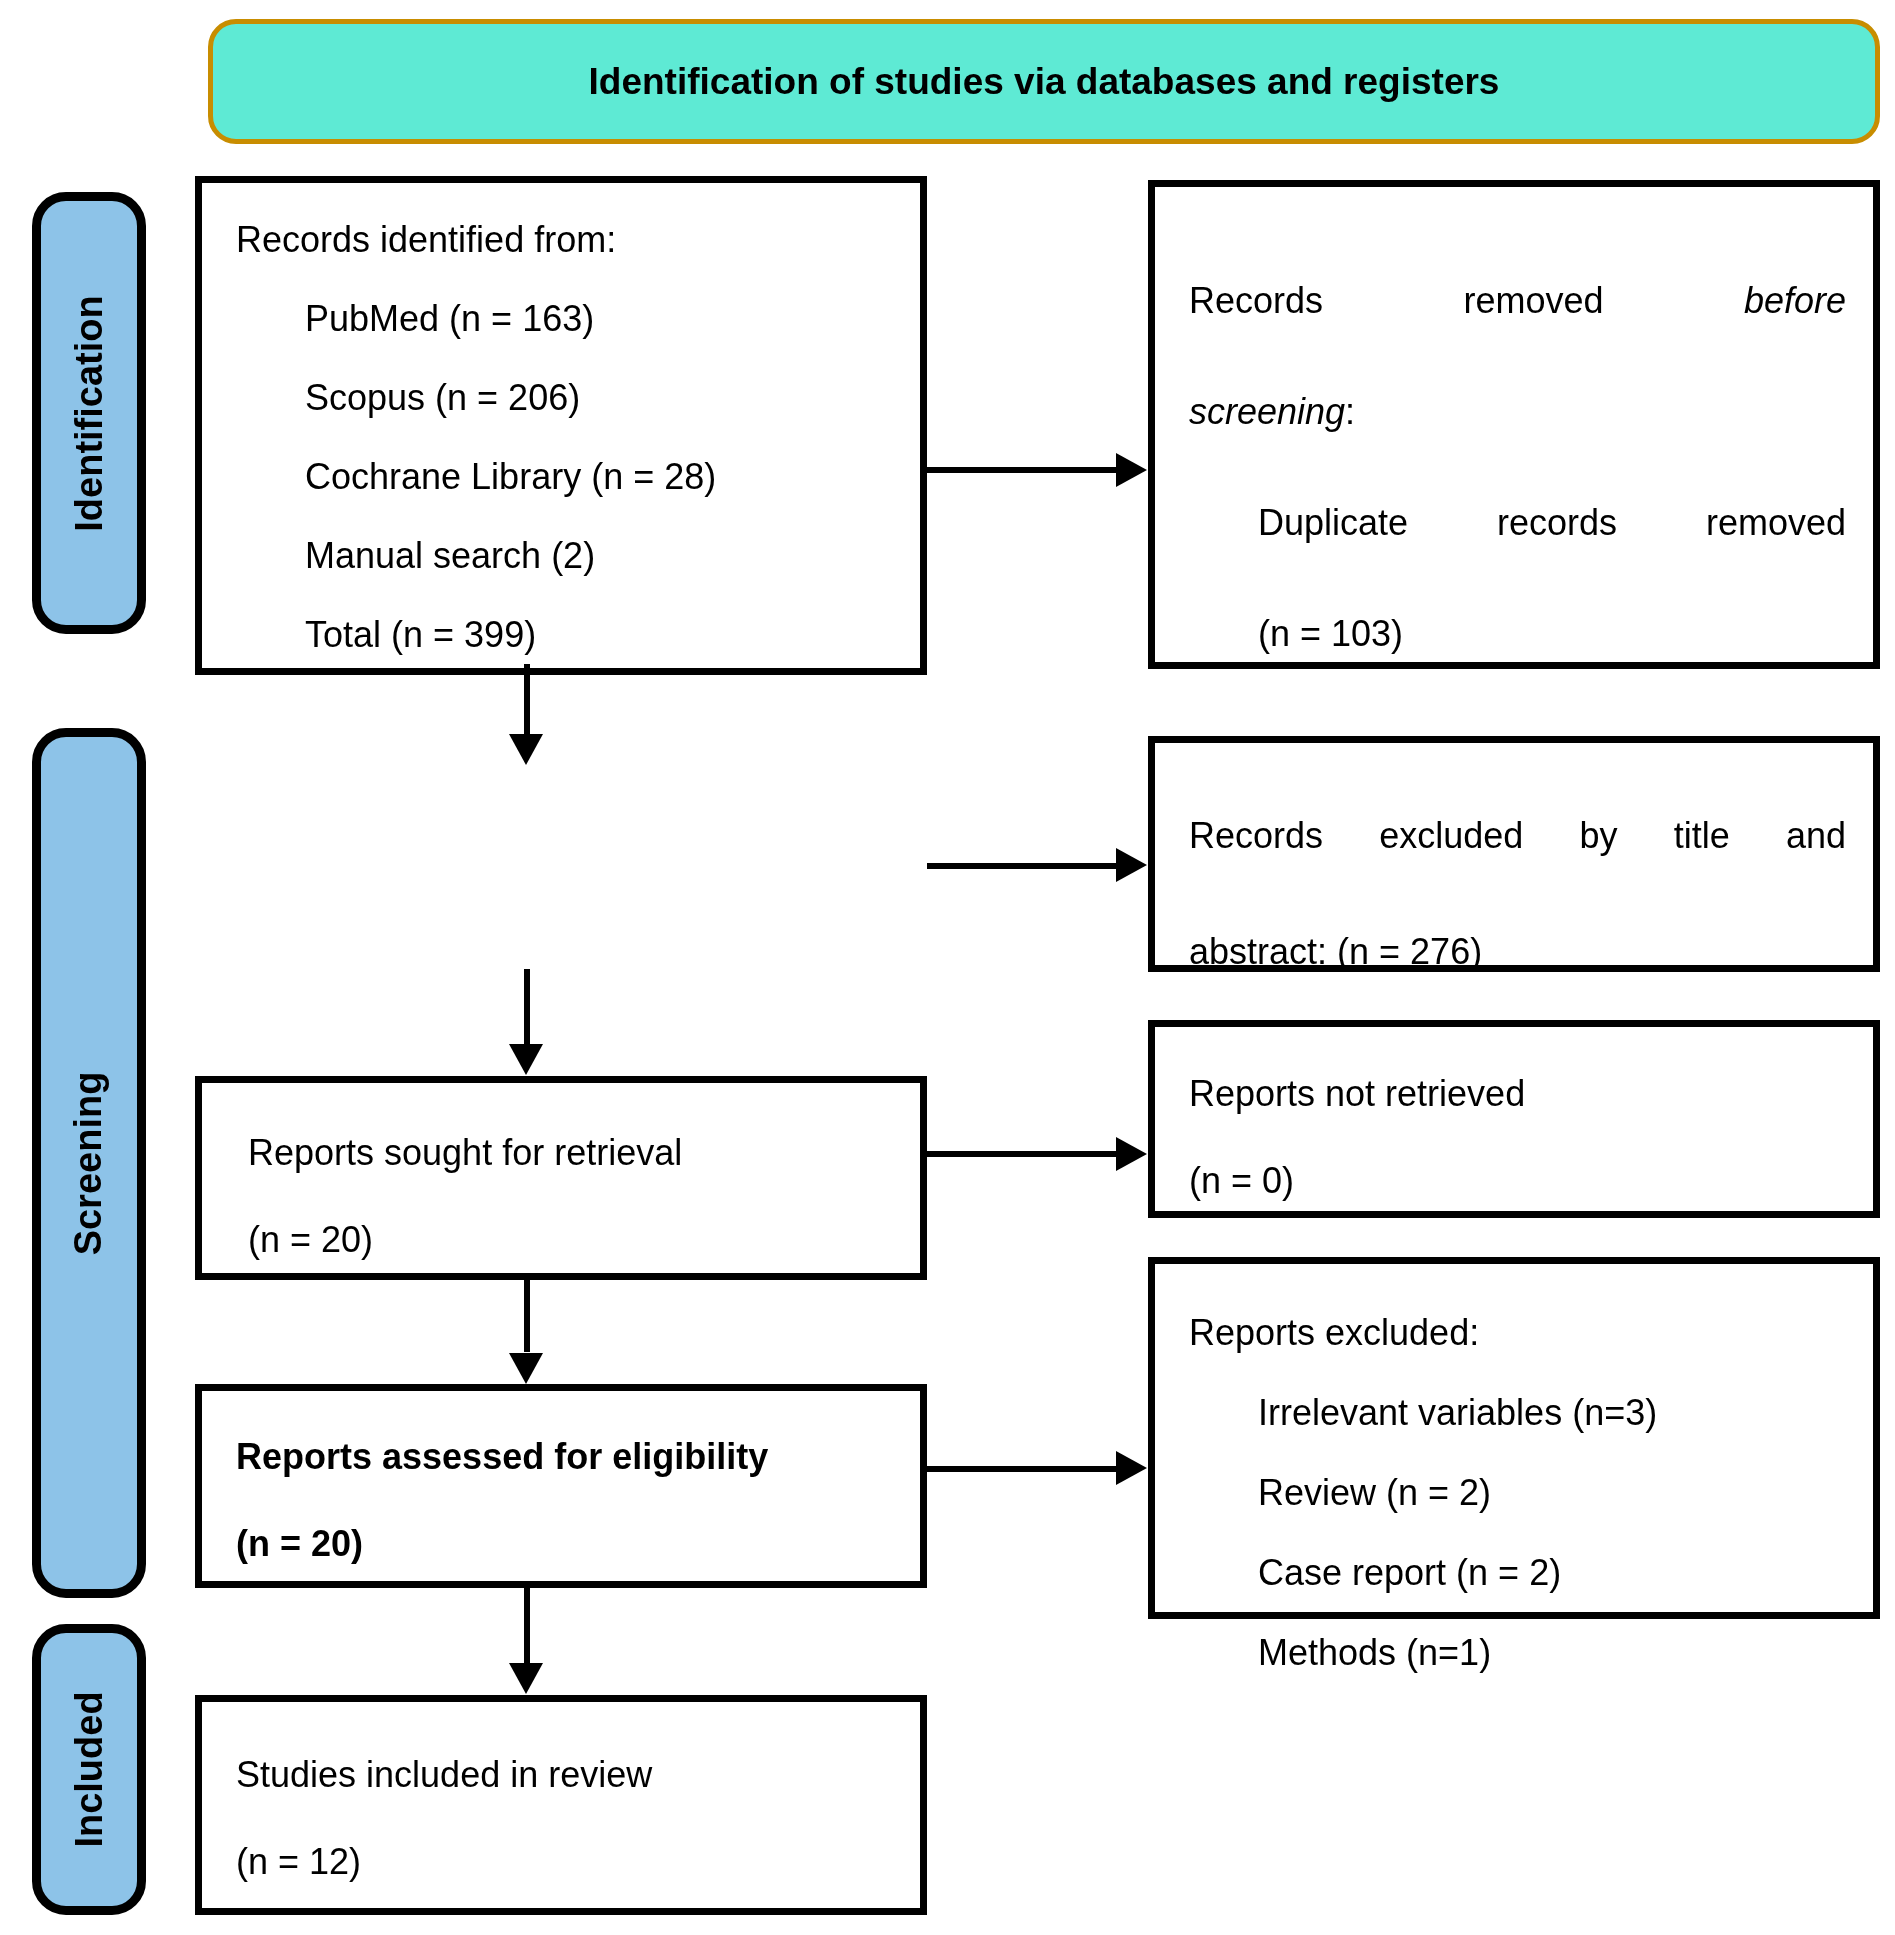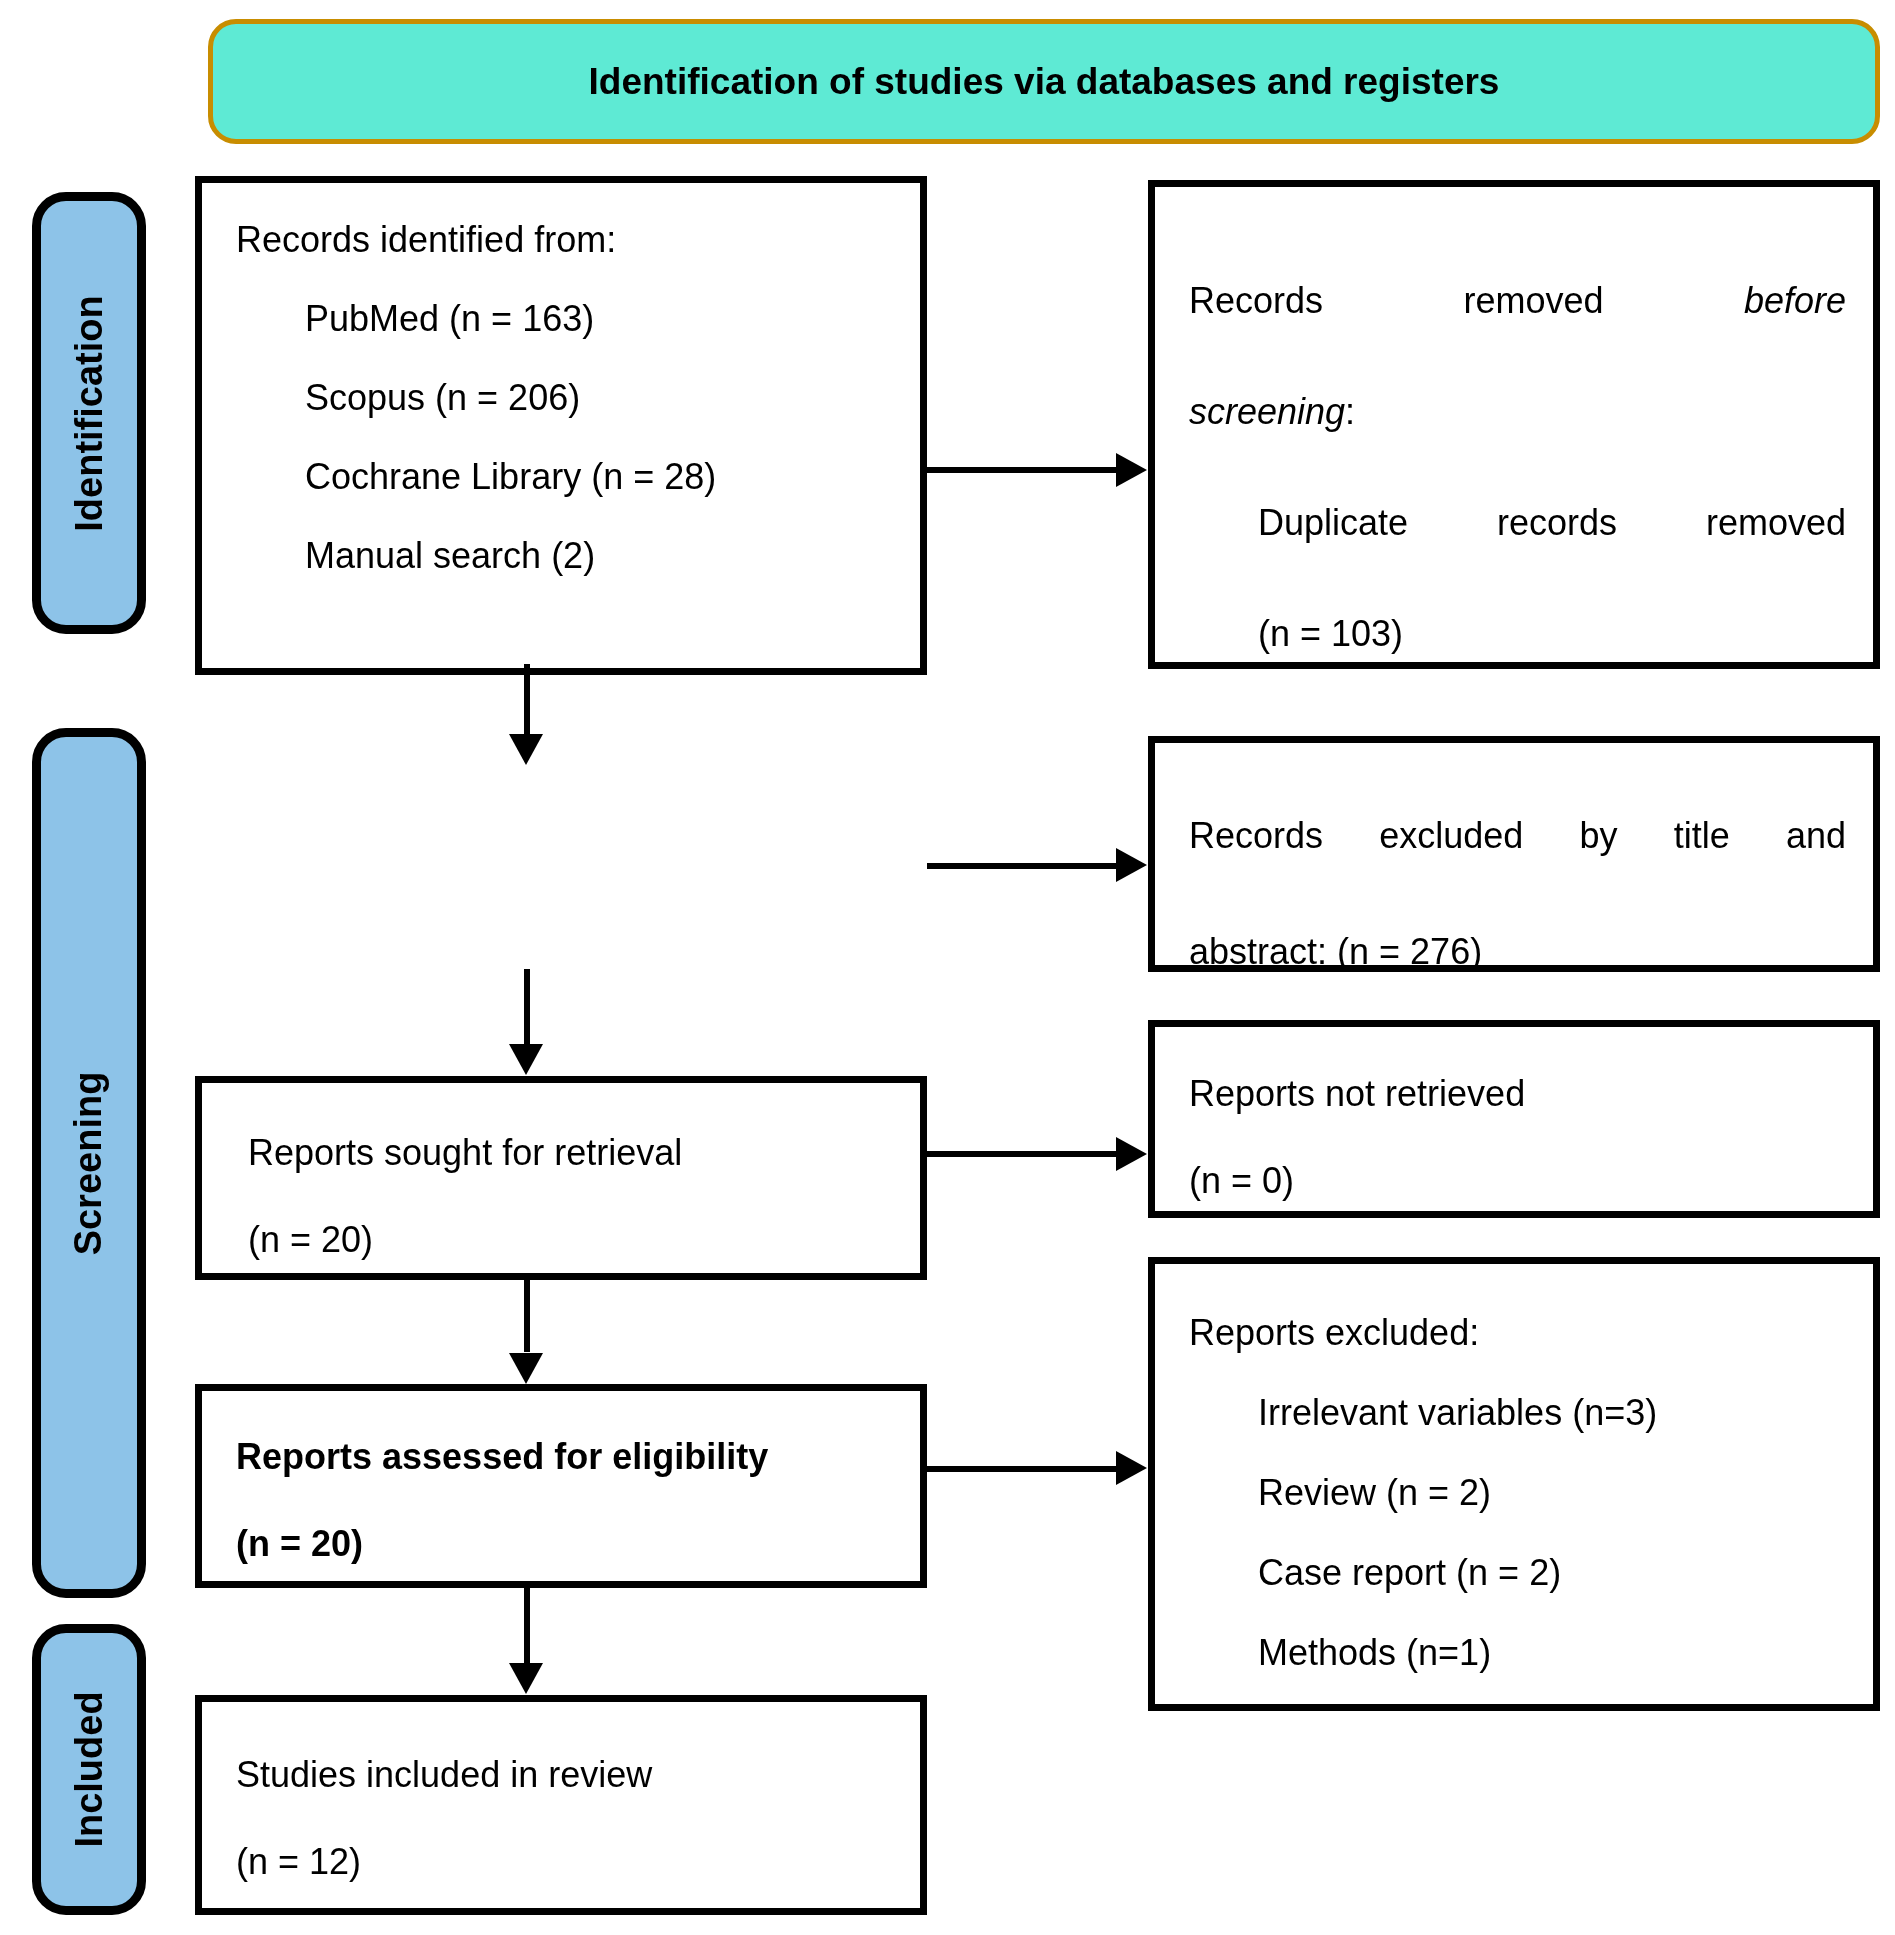--- a/index.html
+++ b/index.html
@@ -54,21 +54,21 @@
   .line { display:flex; align-items:center; }
   .indent { padding-left:69px; }
 
   #box-records-identified { left:195px;  top:165px;  width:732px; height:499px;margin-top:11px; }
   #box-records-removed    { left:1148px; top:180px;  width:732px; height:489px; }
   #box-records-screened   { left:195px;  top:765px; width:732px; height:204px; }
   #box-records-excluded   { left:1148px; top:736px; width:732px; height:236px; }
   #box-reports-sought     { left:195px;  top:1076px; width:732px; height:204px; }
   #box-reports-notret     { left:1148px; top:1020px; width:732px; height:198px; }
   #box-reports-assessed   { left:195px;  top:1384px; width:732px; height:204px; }
-  #box-reports-excluded   { left:1148px; top:1257px; width:732px; height:454px; }
+  #box-reports-excluded   { left:1148px; top:1257px; width:732px; height:362px; }
   #box-studies-included   { left:195px;  top:1695px; width:732px; height:220px; }
 
   #box-records-identified .line { height:79px; }
   #box-records-identified .pad  { padding-top:17.5px; }
 
   .two-line .line { height:87px; }
   #box-records-screened .pad { padding-top:32px; }
   #box-reports-sought   .pad { padding-top:26px;margin-left:12px; }
   #box-reports-assessed .pad { padding-top:22px;font-weight:bold; }
   #box-studies-included .pad { padding-top:29px; }
@@ -118,20 +118,21 @@
     <span class="vtext">Included</span>
   </div>
 
   <div class="fbox" id="box-records-identified">
     <div class="pad">
       <div class="line">Records identified from:</div>
       <div class="line indent">PubMed (n = 163)</div>
       <div class="line indent">Scopus (n = 206)</div>
       <div class="line indent">Cochrane Library (n = 28)</div>
       <div class="line indent">Manual search (2)</div>
+      <div class="line indent">Total (n = 399)</div>
     </div>
   </div>
 
   <div class="fbox" id="box-records-removed">
     <div class="pad">
       <div class="jl just"><span>Records removed</span> <i>before</i></div>
       <div class="jl"><i>screening</i><span>:</span></div>
       <div class="jl just indent">Duplicate records removed</div>
       <div class="jl indent">(n = 103)</div>
     </div>

